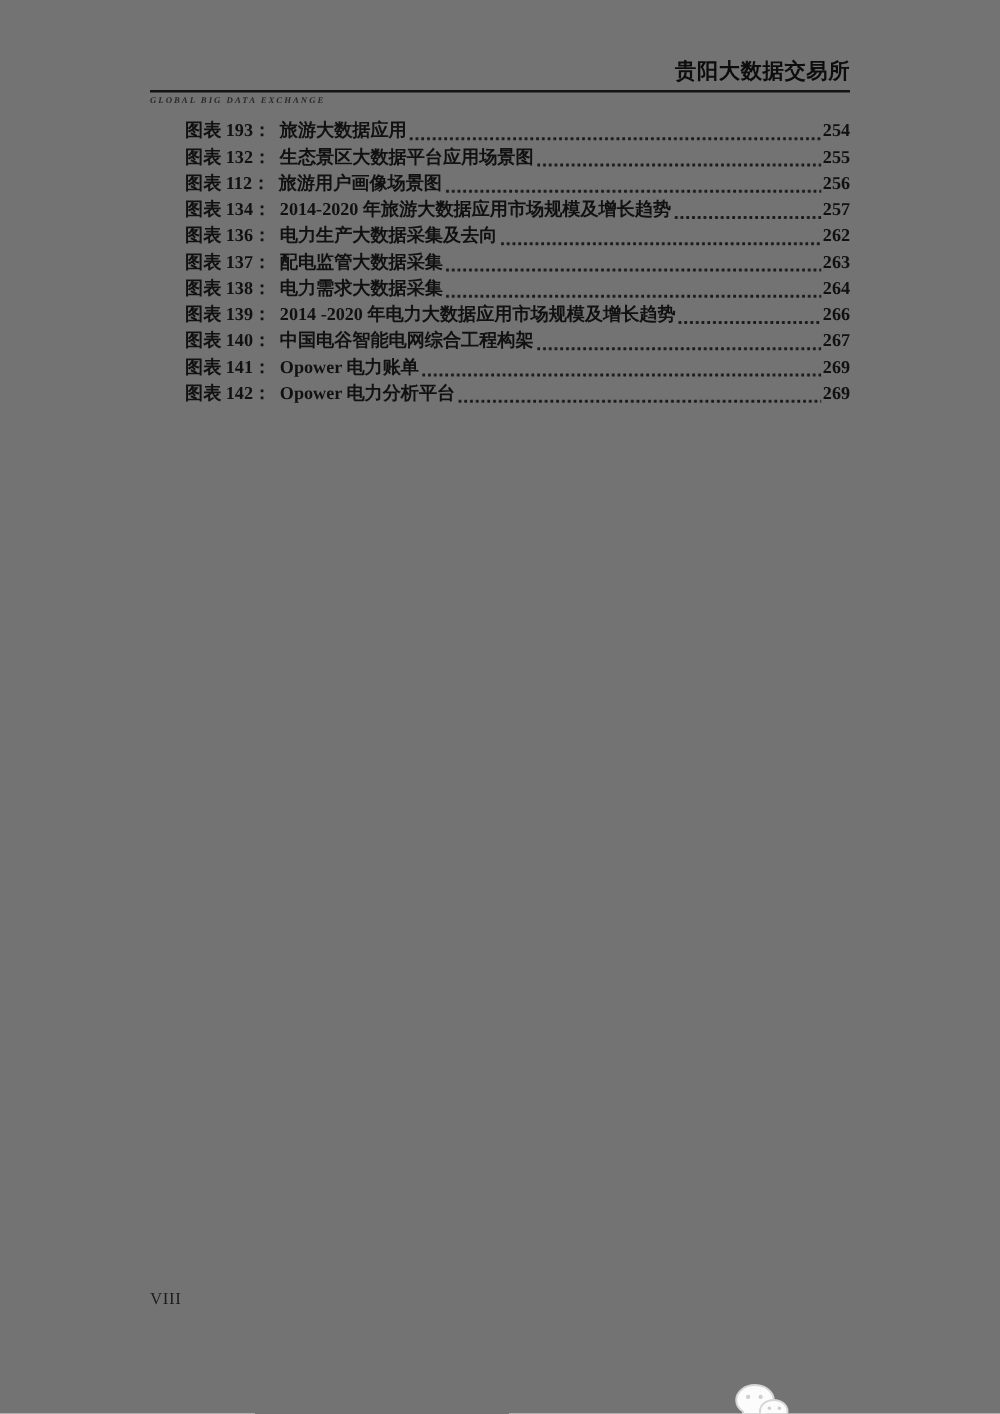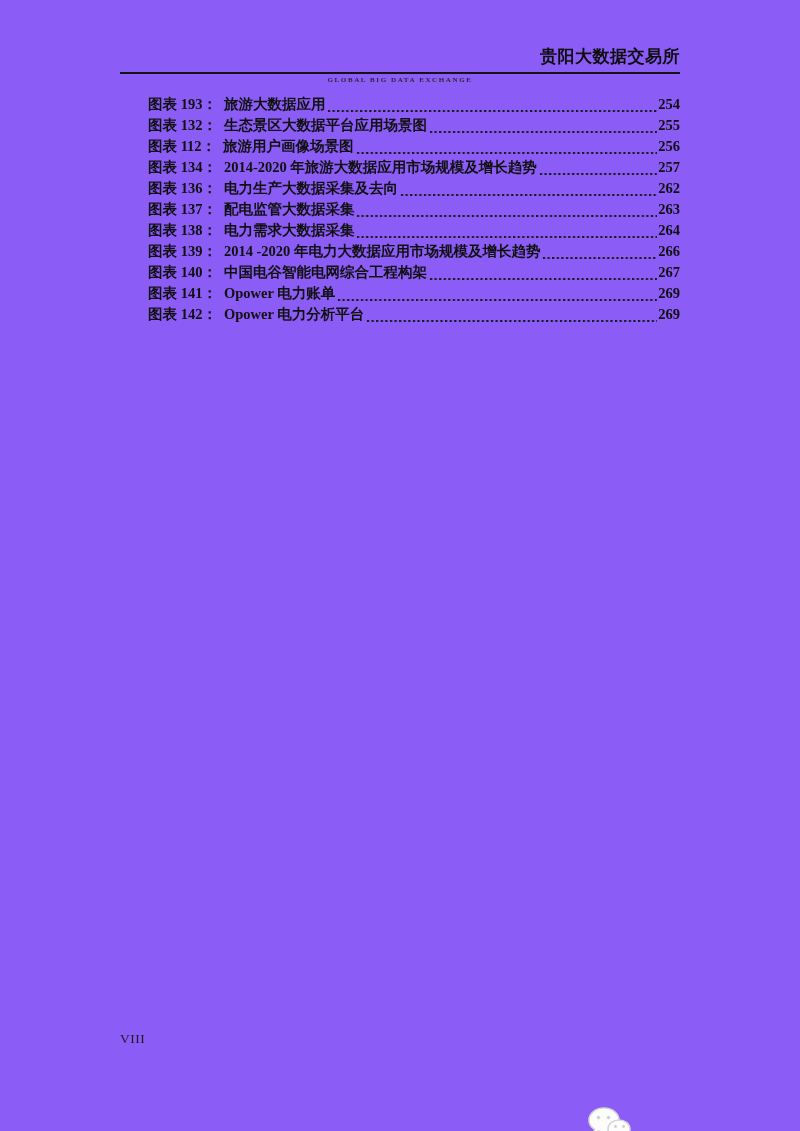--- a/index.html
+++ b/index.html
@@ -4,21 +4,21 @@
 <style>
   html, body {
     margin: 0;
     padding: 0;
     background: #ffffff;
   }
   .page {
     position: relative;
     width: 800px;
     height: 1131px;
-    background: #8b5cf6;
+    background: #737373;
     overflow: hidden;
     font-family: "Liberation Serif", "DejaVu Serif", serif;
     color: #111111;
   }
   .content {
     position: absolute;
     left: 120px;
     top: 0;
     width: 560px;
   }
@@ -35,26 +35,27 @@
     letter-spacing: 0.5px;
     color: #0d0d0d;
   }
   .header-rule {
     margin-top: 5px;
     border-bottom: 2px solid #141414;
     height: 0;
   }
   .brand-en {
     margin-top: 2px;
-    text-align: center;
+    text-align: left;
     font-family: "Liberation Serif", "DejaVu Serif", serif;
     font-weight: bold;
     font-size: 7px;
     letter-spacing: 1.6px;
     color: #2a2a2a;
+    font-style: italic;
   }
   
   .toc-list {
     margin-top: 11px;
   }
   .toc-row {
     display: flex;
     align-items: baseline;
     height: 21px;
     padding-left: 28px;

